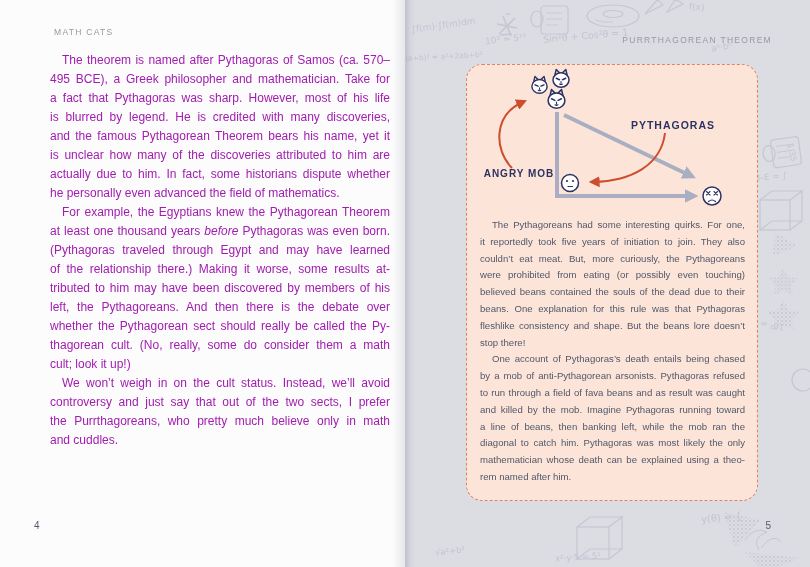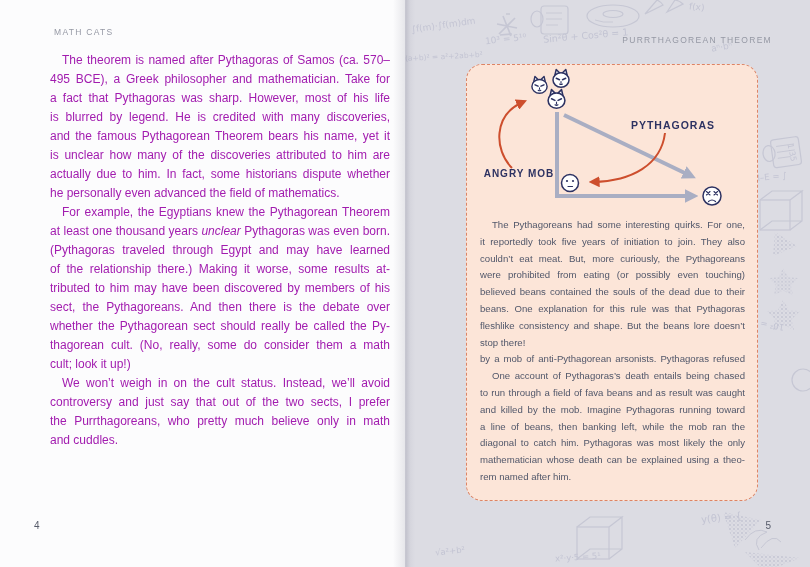--- a/index.html
+++ b/index.html
@@ -48,25 +48,25 @@
           <div class="tline"><span>495 BCE), a Greek philosopher and mathematician. Take for</span></div>
           <div class="tline"><span>a fact that Pythagoras was sharp. However, most of his life</span></div>
           <div class="tline"><span>is blurred by legend. He is credited with many discoveries,</span></div>
           <div class="tline"><span>and the famous Pythagorean Theorem bears his name, yet it</span></div>
           <div class="tline"><span>is unclear how many of the discoveries attributed to him are</span></div>
           <div class="tline"><span>actually due to him. In fact, some historians dispute whether</span></div>
           <div class="tline last"><span>he personally even advanced the field of mathematics.</span></div>
         </div>
         <div>
           <div class="tline indent"><span>For example, the Egyptians knew the Pythagorean Theorem</span></div>
-          <div class="tline"><span>at least one thousand years </span><span class="it">unclear</span><span> Pythagoras was even born.</span></div>
+          <div class="tline"><span>at least one thousand years </span><span class="it">before</span><span> Pythagoras was even born.</span></div>
           <div class="tline"><span>(Pythagoras traveled through Egypt and may have learned</span></div>
           <div class="tline"><span>of the relationship there.) Making it worse, some results at-</span></div>
           <div class="tline"><span>tributed to him may have been discovered by members of his</span></div>
-          <div class="tline"><span>sect, the Pythagoreans. And then there is the debate over</span></div>
+          <div class="tline"><span>left, the Pythagoreans. And then there is the debate over</span></div>
           <div class="tline"><span>whether the Pythagorean sect should really be called the Py-</span></div>
           <div class="tline"><span>thagorean cult. (No, really, some do consider them a math</span></div>
           <div class="tline last"><span>cult; look it up!)</span></div>
         </div>
         <div>
           <div class="tline indent"><span>We won’t weigh in on the cult status. Instead, we’ll avoid</span></div>
           <div class="tline"><span>controversy and just say that out of the two sects, I prefer</span></div>
           <div class="tline"><span>the Purrthagoreans, who pretty much believe only in math</span></div>
           <div class="tline last"><span>and cuddles.</span></div>
         </div>
@@ -203,22 +203,22 @@
             <div class="tline indent"><span>The Pythagoreans had some interesting quirks. For one,</span></div>
             <div class="tline"><span>it reportedly took five years of initiation to join. They also</span></div>
             <div class="tline"><span>couldn’t eat meat. But, more curiously, the Pythagoreans</span></div>
             <div class="tline"><span>were prohibited from eating (or possibly even touching)</span></div>
             <div class="tline"><span>believed beans contained the souls of the dead due to their</span></div>
             <div class="tline"><span>beans. One explanation for this rule was that Pythagoras</span></div>
             <div class="tline"><span>fleshlike consistency and shape. But the beans lore doesn’t</span></div>
             <div class="tline last"><span>stop there!</span></div>
           </div>
           <div>
+            <div class="tline indent"><span>One account of Pythagoras’s death entails being chased</span></div>
             <div class="tline"><span>by a mob of anti-Pythagorean arsonists. Pythagoras refused</span></div>
-            <div class="tline indent"><span>One account of Pythagoras’s death entails being chased</span></div>
             <div class="tline"><span>to run through a field of fava beans and as result was caught</span></div>
             <div class="tline"><span>and killed by the mob. Imagine Pythagoras running toward</span></div>
             <div class="tline"><span>a line of beans, then banking left, while the mob ran the</span></div>
             <div class="tline"><span>diagonal to catch him. Pythagoras was most likely the only</span></div>
             <div class="tline"><span>mathematician whose death can be explained using a theo-</span></div>
             <div class="tline last"><span>rem named after him.</span></div>
           </div>
         </div>
     </div>
 

